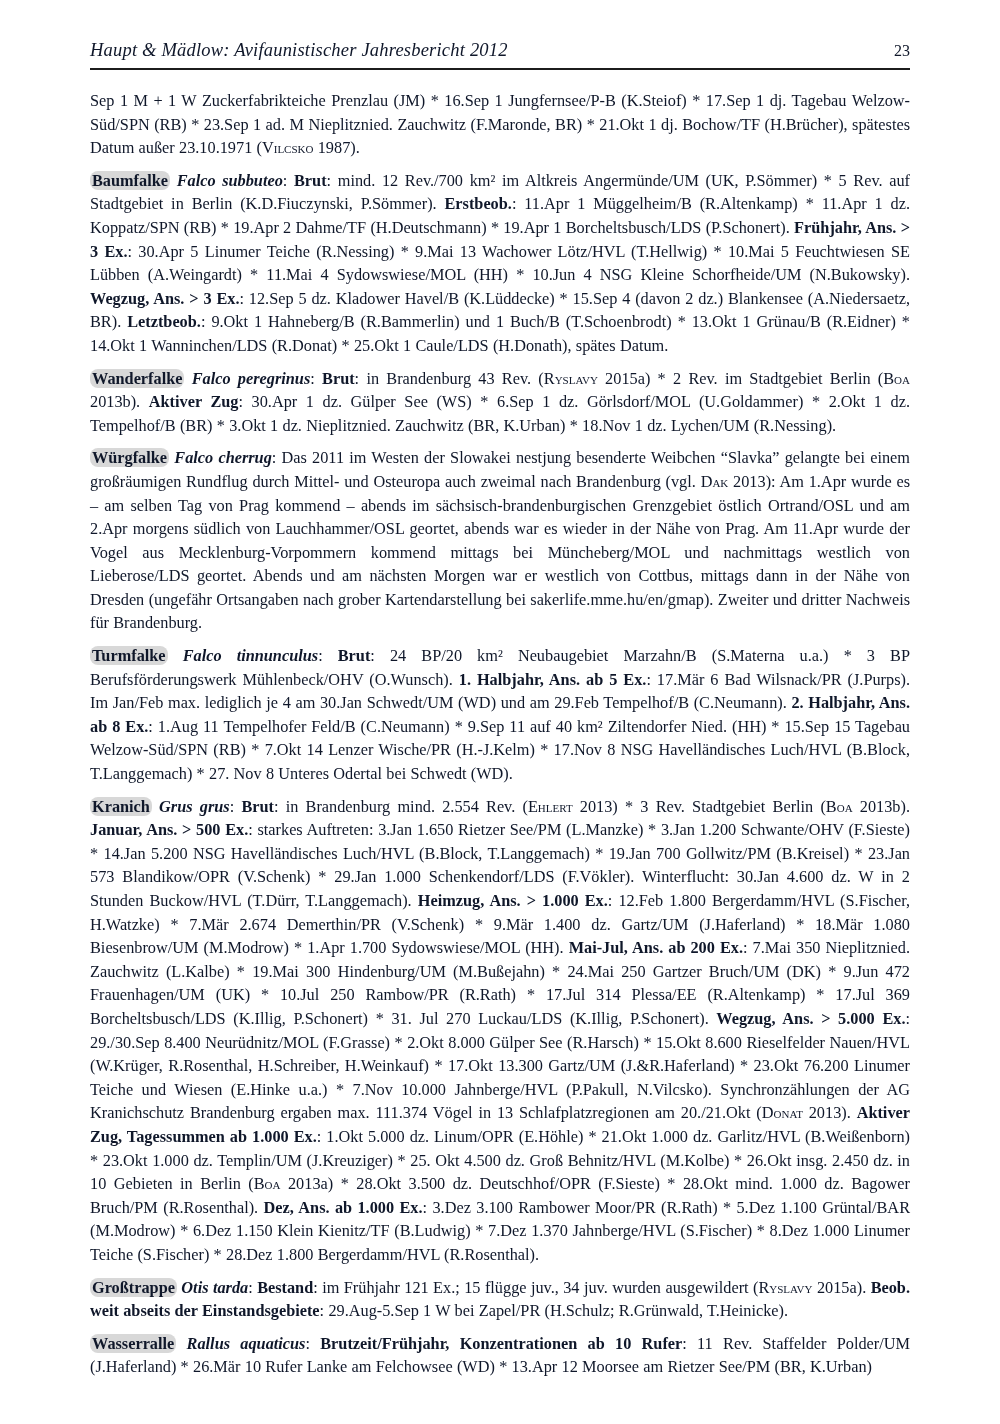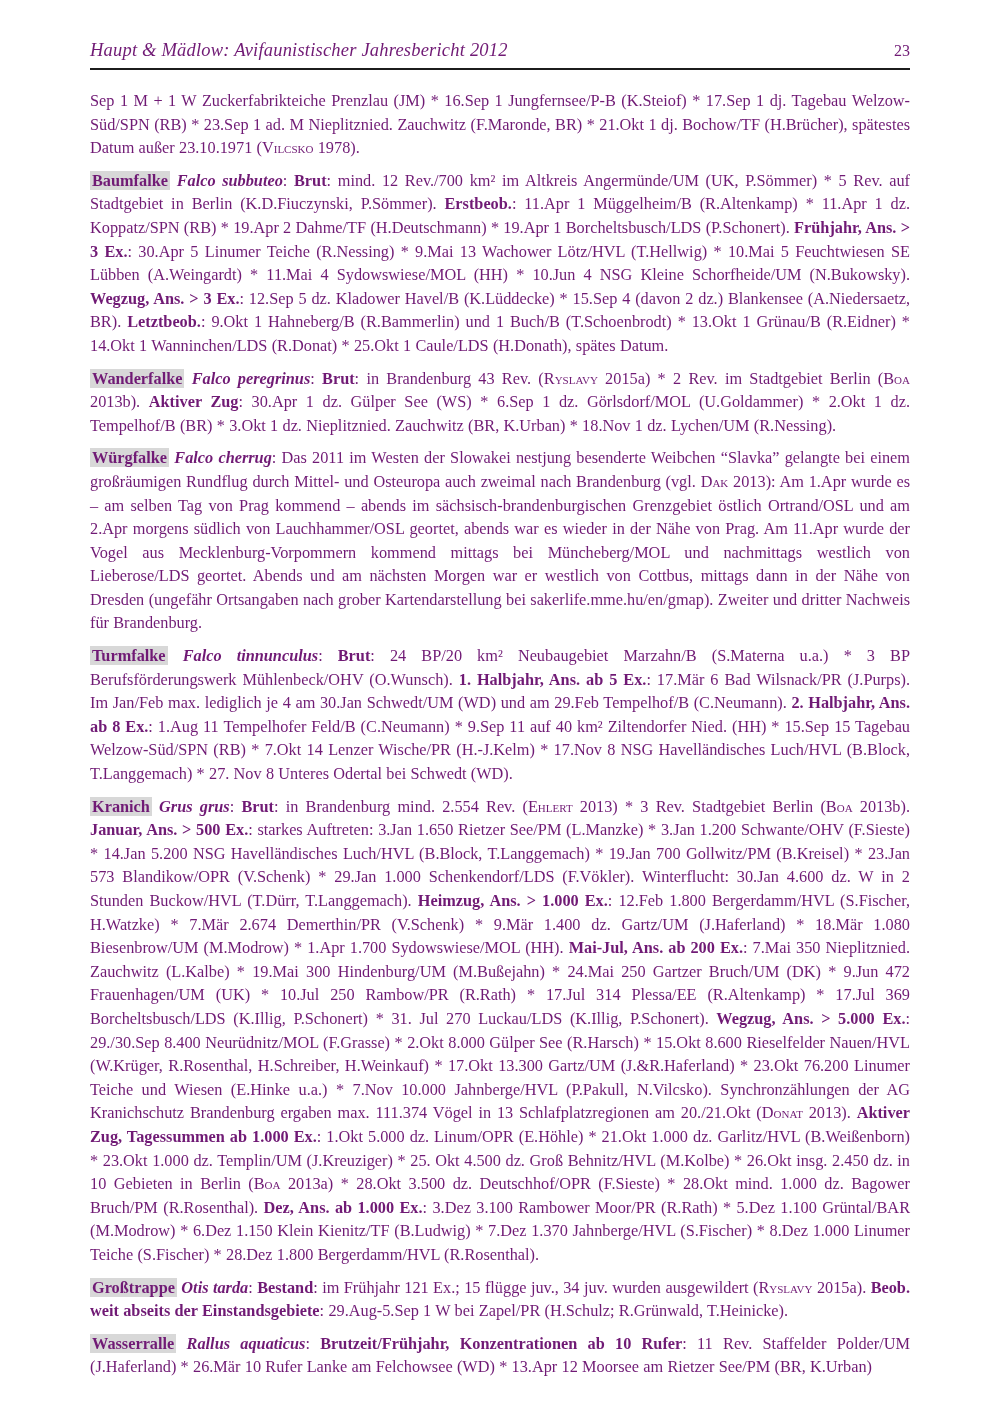--- a/index.html
+++ b/index.html
@@ -1,21 +1,21 @@
 <!DOCTYPE html>
 <html lang="de"><head>
 <meta charset="utf-8">
 <style>
   html, body { margin: 0; padding: 0; background: #ffffff; }
   .page {
     position: relative;
     width: 1000px;
     height: 1424px;
     background: #ffffff;
-    color: #701a75;
+    color: #0f172a;
     font-family: "Liberation Serif", "DejaVu Serif", serif;
     overflow: hidden;
     box-sizing: border-box;
   }
   .content { margin: 0 90px; }
   .running-head {
     padding-top: 40px;
     display: flex;
     justify-content: space-between;
     align-items: baseline;
@@ -36,33 +36,33 @@
     margin: 0 0 9px 0;
     font-size: 16.3px;
     line-height: 23.6px;
     text-align: justify;
     word-spacing: 0.2px;
   }
   .para:last-child { margin-bottom: 3px; }
   .b  { font-weight: bold; }
   .bi { font-weight: bold; font-style: italic; }
   .sc { font-variant: small-caps; }
-  .hl { background: #d8d8d8; padding: 0 2px; }
+  .hl { background: #d8d8d8; padding: 0 2px; border-radius: 8px; }
 </style>
 </head>
 <body>
 
 <div class="page">
   <div class="content">
     <div class="running-head">
       <span class="title">Haupt &amp; Mädlow: Avifaunistischer Jahresbericht 2012</span>
       <span class="pagenum">23</span>
     </div>
     <div class="body-text">
-        <p class="para"><span>Sep 1 M + 1 W Zuckerfabrikteiche Prenzlau (JM) * 16.Sep 1 Jungfernsee/P-B (K.Steiof) * 17.Sep 1 dj. Tagebau Welzow-Süd/SPN (RB) * 23.Sep 1 ad. M Nieplitznied. Zauchwitz (F.Maronde, BR) * 21.Okt 1 dj. Bochow/TF (H.Brücher), spätestes Datum außer 23.10.1971 (</span><span class="sc">Vilcsko</span><span> 1978).</span></p>
+        <p class="para"><span>Sep 1 M + 1 W Zuckerfabrikteiche Prenzlau (JM) * 16.Sep 1 Jungfernsee/P-B (K.Steiof) * 17.Sep 1 dj. Tagebau Welzow-Süd/SPN (RB) * 23.Sep 1 ad. M Nieplitznied. Zauchwitz (F.Maronde, BR) * 21.Okt 1 dj. Bochow/TF (H.Brücher), spätestes Datum außer 23.10.1971 (</span><span class="sc">Vilcsko</span><span> 1987).</span></p>
         <p class="para"><span class="b hl">Baumfalke</span><span> </span><span class="bi">Falco subbuteo</span><span>: </span><span class="b">Brut</span><span>: mind. 12 Rev./700 km² im Altkreis Angermünde/UM (UK, P.Sömmer) * 5 Rev. auf Stadtgebiet in Berlin (K.D.Fiuczynski, P.Sömmer). </span><span class="b">Erstbeob.</span><span>: 11.Apr 1 Müggelheim/B (R.Altenkamp) * 11.Apr 1 dz. Koppatz/SPN (RB) * 19.Apr 2 Dahme/TF (H.Deutschmann) * 19.Apr 1 Borcheltsbusch/LDS (P.Schonert). </span><span class="b">Frühjahr, Ans. &gt; 3 Ex.</span><span>: 30.Apr 5 Linumer Teiche (R.Nessing) * 9.Mai 13 Wachower Lötz/HVL (T.Hellwig) * 10.Mai 5 Feuchtwiesen SE Lübben (A.Weingardt) * 11.Mai 4 Sydowswiese/MOL (HH) * 10.Jun 4 NSG Kleine Schorfheide/UM (N.Bukowsky). </span><span class="b">Wegzug, Ans. &gt; 3 Ex.</span><span>: 12.Sep 5 dz. Kladower Havel/B (K.Lüddecke) * 15.Sep 4 (davon 2 dz.) Blankensee (A.Niedersaetz, BR). </span><span class="b">Letztbeob.</span><span>: 9.Okt 1 Hahneberg/B (R.Bammerlin) und 1 Buch/B (T.Schoenbrodt) * 13.Okt 1 Grünau/B (R.Eidner) * 14.Okt 1 Wanninchen/LDS (R.Donat) * 25.Okt 1 Caule/LDS (H.Donath), spätes Datum.</span></p>
         <p class="para"><span class="b hl">Wanderfalke</span><span> </span><span class="bi">Falco peregrinus</span><span>: </span><span class="b">Brut</span><span>: in Brandenburg 43 Rev. (</span><span class="sc">Ryslavy</span><span> 2015a) * 2 Rev. im Stadtgebiet Berlin (</span><span class="sc">Boa</span><span> 2013b). </span><span class="b">Aktiver Zug</span><span>: 30.Apr 1 dz. Gülper See (WS) * 6.Sep 1 dz. Görlsdorf/MOL (U.Goldammer) * 2.Okt 1 dz. Tempelhof/B (BR) * 3.Okt 1 dz. Nieplitznied. Zauchwitz (BR, K.Urban) * 18.Nov 1 dz. Lychen/UM (R.Nessing).</span></p>
         <p class="para"><span class="b hl">Würgfalke</span><span> </span><span class="bi">Falco cherrug</span><span>: Das 2011 im Westen der Slowakei nestjung besenderte Weibchen “Slavka” gelangte bei einem großräumigen Rundflug durch Mittel- und Osteuropa auch zweimal nach Brandenburg (vgl. </span><span class="sc">Dak</span><span> 2013): Am 1.Apr wurde es – am selben Tag von Prag kommend – abends im sächsisch-brandenburgischen Grenzgebiet östlich Ortrand/OSL und am 2.Apr morgens südlich von Lauchhammer/OSL geortet, abends war es wieder in der Nähe von Prag. Am 11.Apr wurde der Vogel aus Mecklenburg-Vorpommern kommend mittags bei Müncheberg/MOL und nachmittags westlich von Lieberose/LDS geortet. Abends und am nächsten Morgen war er westlich von Cottbus, mittags dann in der Nähe von Dresden (ungefähr Ortsangaben nach grober Kartendarstellung bei sakerlife.mme.hu/en/gmap). Zweiter und dritter Nachweis für Brandenburg.</span></p>
         <p class="para"><span class="b hl">Turmfalke</span><span> </span><span class="bi">Falco tinnunculus</span><span>: </span><span class="b">Brut</span><span>: 24 BP/20 km² Neubaugebiet Marzahn/B (S.Materna u.a.) * 3 BP Berufsförderungswerk Mühlenbeck/OHV (O.Wunsch). </span><span class="b">1. Halbjahr, Ans. ab 5 Ex.</span><span>: 17.Mär 6 Bad Wilsnack/PR (J.Purps). Im Jan/Feb max. lediglich je 4 am 30.Jan Schwedt/UM (WD) und am 29.Feb Tempelhof/B (C.Neumann). </span><span class="b">2. Halbjahr, Ans. ab 8 Ex.</span><span>: 1.Aug 11 Tempelhofer Feld/B (C.Neumann) * 9.Sep 11 auf 40 km² Ziltendorfer Nied. (HH) * 15.Sep 15 Tagebau Welzow-Süd/SPN (RB) * 7.Okt 14 Lenzer Wische/PR (H.-J.Kelm) * 17.Nov 8 NSG Havelländisches Luch/HVL (B.Block, T.Langgemach) * 27. Nov 8 Unteres Odertal bei Schwedt (WD).</span></p>
         <p class="para"><span class="b hl">Kranich</span><span> </span><span class="bi">Grus grus</span><span>: </span><span class="b">Brut</span><span>: in Brandenburg mind. 2.554 Rev. (</span><span class="sc">Ehlert</span><span> 2013) * 3 Rev. Stadtgebiet Berlin (</span><span class="sc">Boa</span><span> 2013b). </span><span class="b">Januar, Ans. &gt; 500 Ex.</span><span>: starkes Auftreten: 3.Jan 1.650 Rietzer See/PM (L.Manzke) * 3.Jan 1.200 Schwante/OHV (F.Sieste) * 14.Jan 5.200 NSG Havelländisches Luch/HVL (B.Block, T.Langgemach) * 19.Jan 700 Gollwitz/PM (B.Kreisel) * 23.Jan 573 Blandikow/OPR (V.Schenk) * 29.Jan 1.000 Schenkendorf/LDS (F.Vökler). Winterflucht: 30.Jan 4.600 dz. W in 2 Stunden Buckow/HVL (T.Dürr, T.Langgemach). </span><span class="b">Heimzug, Ans. &gt; 1.000 Ex.</span><span>: 12.Feb 1.800 Bergerdamm/HVL (S.Fischer, H.Watzke) * 7.Mär 2.674 Demerthin/PR (V.Schenk) * 9.Mär 1.400 dz. Gartz/UM (J.Haferland) * 18.Mär 1.080 Biesenbrow/UM (M.Modrow) * 1.Apr 1.700 Sydowswiese/MOL (HH). </span><span class="b">Mai-Jul, Ans. ab 200 Ex.</span><span>: 7.Mai 350 Nieplitznied. Zauchwitz (L.Kalbe) * 19.Mai 300 Hindenburg/UM (M.Bußejahn) * 24.Mai 250 Gartzer Bruch/UM (DK) * 9.Jun 472 Frauenhagen/UM (UK) * 10.Jul 250 Rambow/PR (R.Rath) * 17.Jul 314 Plessa/EE (R.Altenkamp) * 17.Jul 369 Borcheltsbusch/LDS (K.Illig, P.Schonert) * 31. Jul 270 Luckau/LDS (K.Illig, P.Schonert). </span><span class="b">Wegzug, Ans. &gt; 5.000 Ex.</span><span>: 29./30.Sep 8.400 Neurüdnitz/MOL (F.Grasse) * 2.Okt 8.000 Gülper See (R.Harsch) * 15.Okt 8.600 Rieselfelder Nauen/HVL (W.Krüger, R.Rosenthal, H.Schreiber, H.Weinkauf) * 17.Okt 13.300 Gartz/UM (J.&amp;R.Haferland) * 23.Okt 76.200 Linumer Teiche und Wiesen (E.Hinke u.a.) * 7.Nov 10.000 Jahnberge/HVL (P.Pakull, N.Vilcsko). Synchronzählungen der AG Kranichschutz Brandenburg ergaben max. 111.374 Vögel in 13 Schlafplatzregionen am 20./21.Okt (</span><span class="sc">Donat</span><span> 2013). </span><span class="b">Aktiver Zug, Tagessummen ab 1.000 Ex.</span><span>: 1.Okt 5.000 dz. Linum/OPR (E.Höhle) * 21.Okt 1.000 dz. Garlitz/HVL (B.Weißenborn) * 23.Okt 1.000 dz. Templin/UM (J.Kreuziger) * 25. Okt 4.500 dz. Groß Behnitz/HVL (M.Kolbe) * 26.Okt insg. 2.450 dz. in 10 Gebieten in Berlin (</span><span class="sc">Boa</span><span> 2013a) * 28.Okt 3.500 dz. Deutschhof/OPR (F.Sieste) * 28.Okt mind. 1.000 dz. Bagower Bruch/PM (R.Rosenthal). </span><span class="b">Dez, Ans. ab 1.000 Ex.</span><span>: 3.Dez 3.100 Rambower Moor/PR (R.Rath) * 5.Dez 1.100 Grüntal/BAR (M.Modrow) * 6.Dez 1.150 Klein Kienitz/TF (B.Ludwig) * 7.Dez 1.370 Jahnberge/HVL (S.Fischer) * 8.Dez 1.000 Linumer Teiche (S.Fischer) * 28.Dez 1.800 Bergerdamm/HVL (R.Rosenthal).</span></p>
         <p class="para"><span class="b hl">Großtrappe</span><span> </span><span class="bi">Otis tarda</span><span>: </span><span class="b">Bestand</span><span>: im Frühjahr 121 Ex.; 15 flügge juv., 34 juv. wurden ausgewildert (</span><span class="sc">Ryslavy</span><span> 2015a). </span><span class="b">Beob. weit abseits der Einstandsgebiete</span><span>: 29.Aug-5.Sep 1 W bei Zapel/PR (H.Schulz; R.Grünwald, T.Heinicke).</span></p>
         <p class="para"><span class="b hl">Wasserralle</span><span> </span><span class="bi">Rallus aquaticus</span><span>: </span><span class="b">Brutzeit/Frühjahr, Konzentrationen ab 10 Rufer</span><span>: 11 Rev. Staffelder Polder/UM (J.Haferland) * 26.Mär 10 Rufer Lanke am Felchowsee (WD) * 13.Apr 12 Moorsee am Rietzer See/PM (BR, K.Urban)</span></p>
       </div>
   </div>
 </div>

